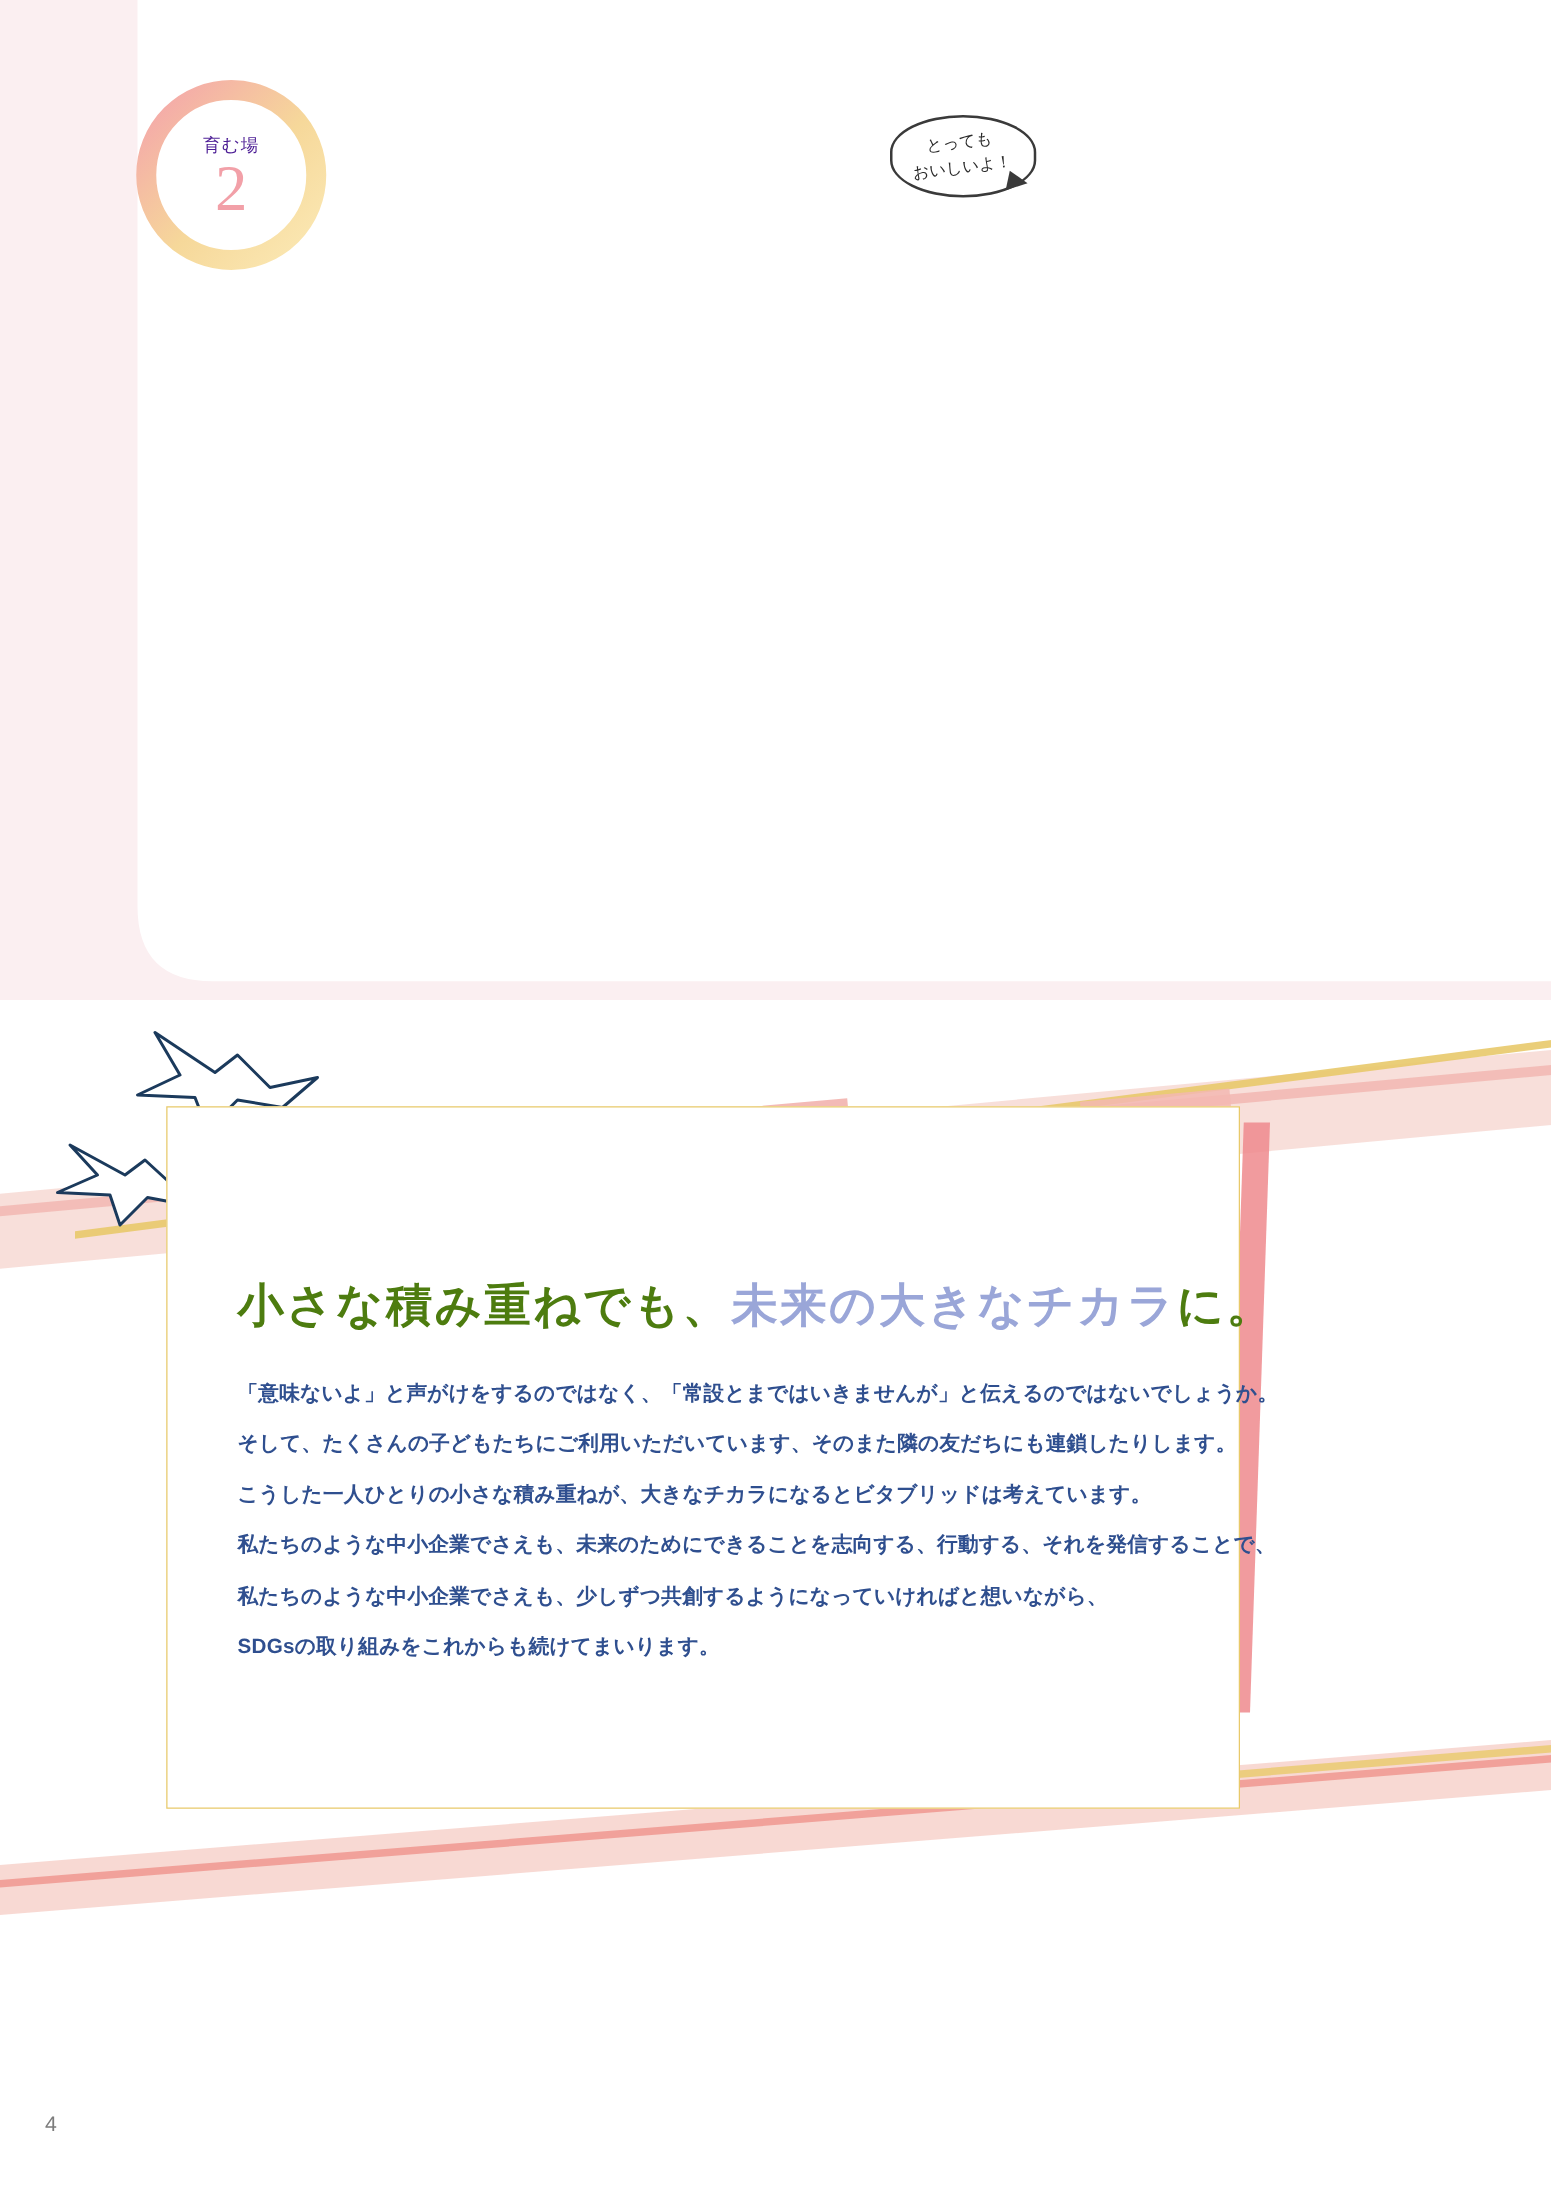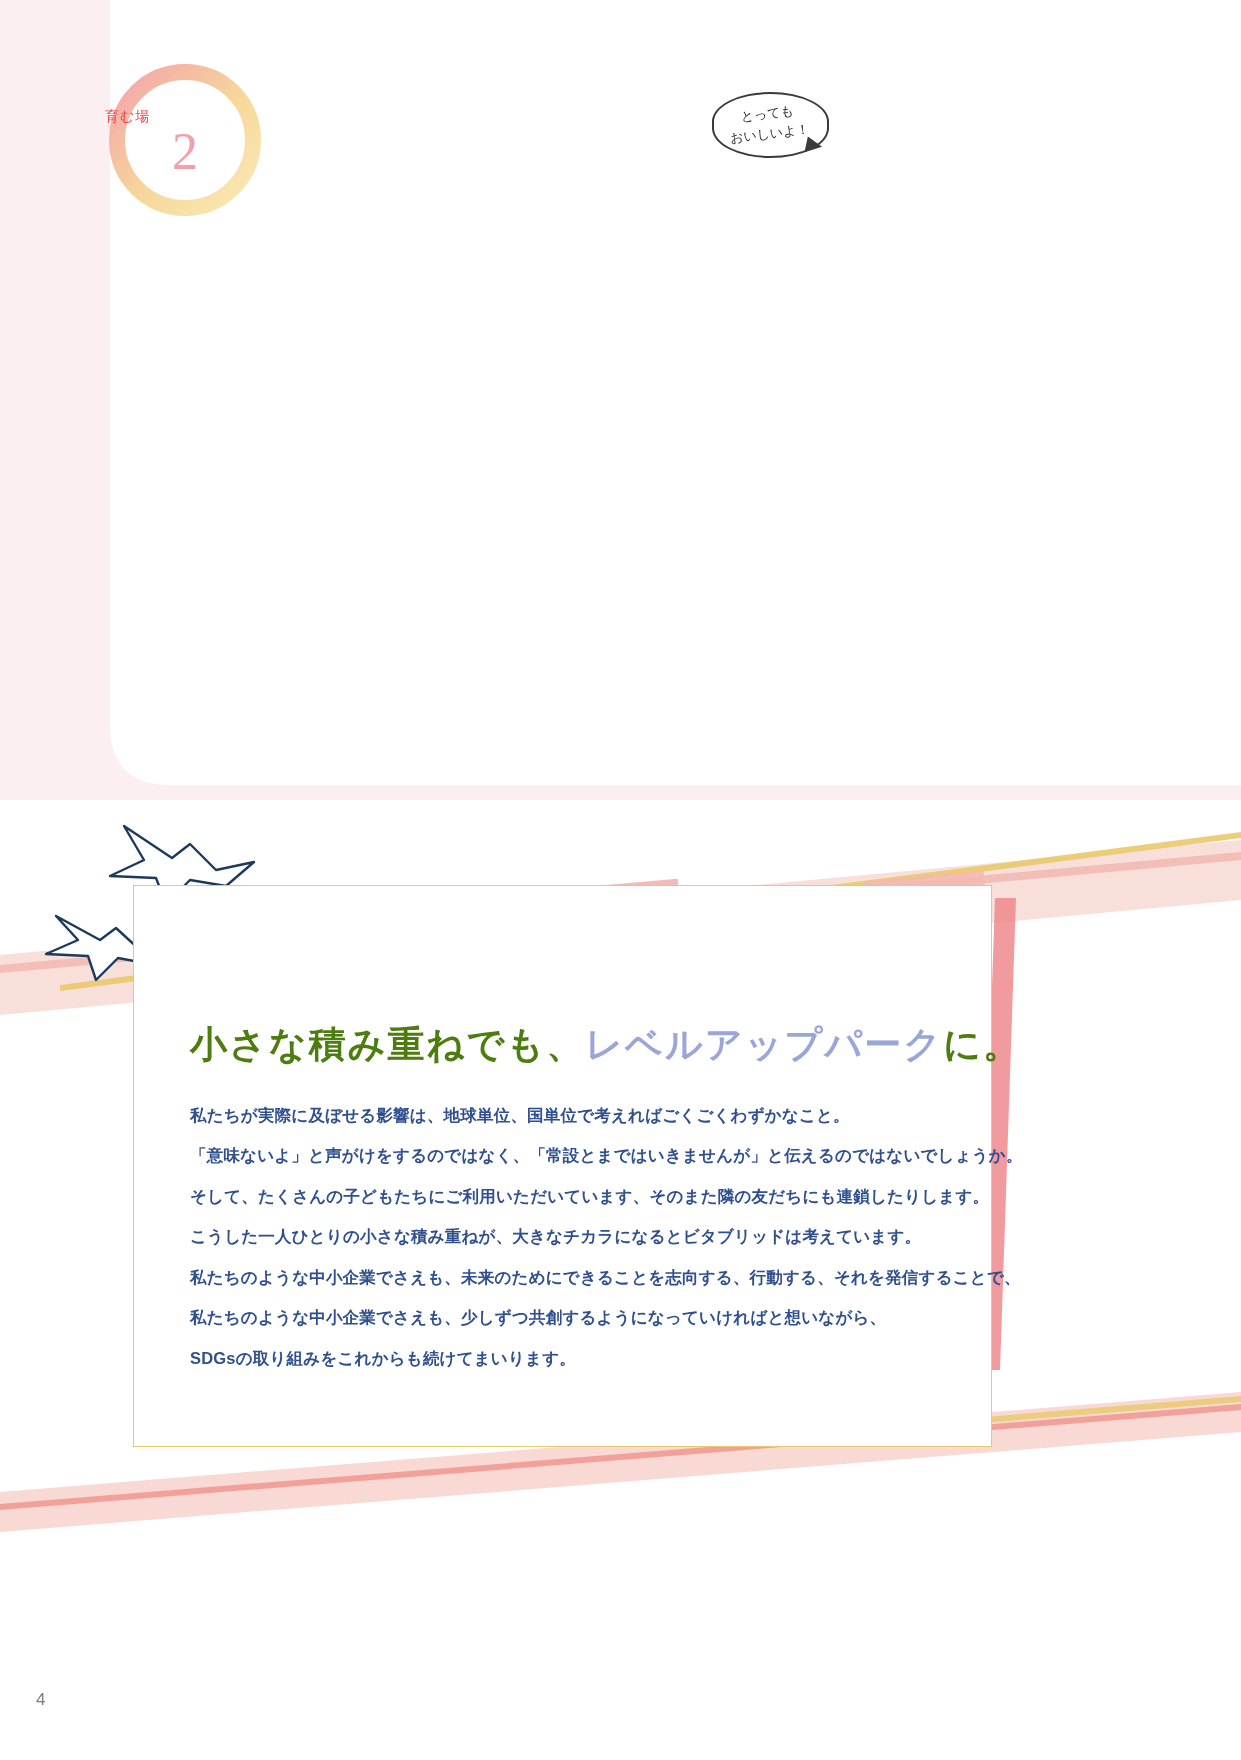--- a/index.html
+++ b/index.html
@@ -49,23 +49,23 @@
   .badge-ring {
     position: absolute;
     left: 0; top: 0;
     width: 160px; height: 160px;
   }
   .badge-label {
     position: absolute;
     left: 0;
     top: 48px;
     width: 160px;
-    text-align: left;
+    text-align: center;
     font-size: 14px;
-    color: #ef4444;
+    color: #4c1d95;
     letter-spacing: 1px;
   }
   .badge-num {
     position: absolute;
     left: 0;
     top: 62px;
     width: 160px;
     text-align: center;
     font-size: 52px;
     color: #f2a0a8;
@@ -369,25 +369,24 @@
   <g fill="#ffffff" stroke="#1b3a5c" stroke-width="2.4" stroke-linejoin="round">
     <path d="M84,26 L132,58 L150,44 L176,70 L214,62 L186,86 L150,80 L126,104 L116,78 L70,76 L104,60 Z"></path>
     <path d="M16,116 L60,140 L76,128 L100,150 L136,142 L110,164 L78,158 L56,180 L48,156 L6,154 L38,140 Z"></path>
     <path d="M146,128 L186,152 L200,142 L222,162 L254,154 L232,174 L202,168 L184,190 L176,168 L140,166 L168,152 Z"></path>
   </g>
 </svg>
 
 <div class="msg-card"></div>
 
 <div class="msg-title">
-  <span class="c1">小さな積み重ねでも、</span><span class="c2">レベルアップパーク</span><span class="c1">に。</span>
+  <span class="c1">小さな積み重ねでも、</span><span class="c2">未来の大きなチカラ</span><span class="c1">に。</span>
 </div>
 
 <div class="msg-body">
-  <div>私たちが実際に及ぼせる影響は、地球単位、国単位で考えればごくごくわずかなこと。</div>
   <div>「意味ないよ」と声がけをするのではなく、「常設とまではいきませんが」と伝えるのではないでしょうか。</div>
   <div>そして、たくさんの子どもたちにご利用いただいています、そのまた隣の友だちにも連鎖したりします。</div>
   <div>こうした一人ひとりの小さな積み重ねが、大きなチカラになるとビタブリッドは考えています。</div>
   <div>私たちのような中小企業でさえも、未来のためにできることを志向する、行動する、それを発信することで、</div>
   <div>私たちのような中小企業でさえも、少しずつ共創するようになっていければと想いながら、</div>
   <div>SDGsの取り組みをこれからも続けてまいります。</div>
 </div>
 
 <div class="page-num">4</div>
 

